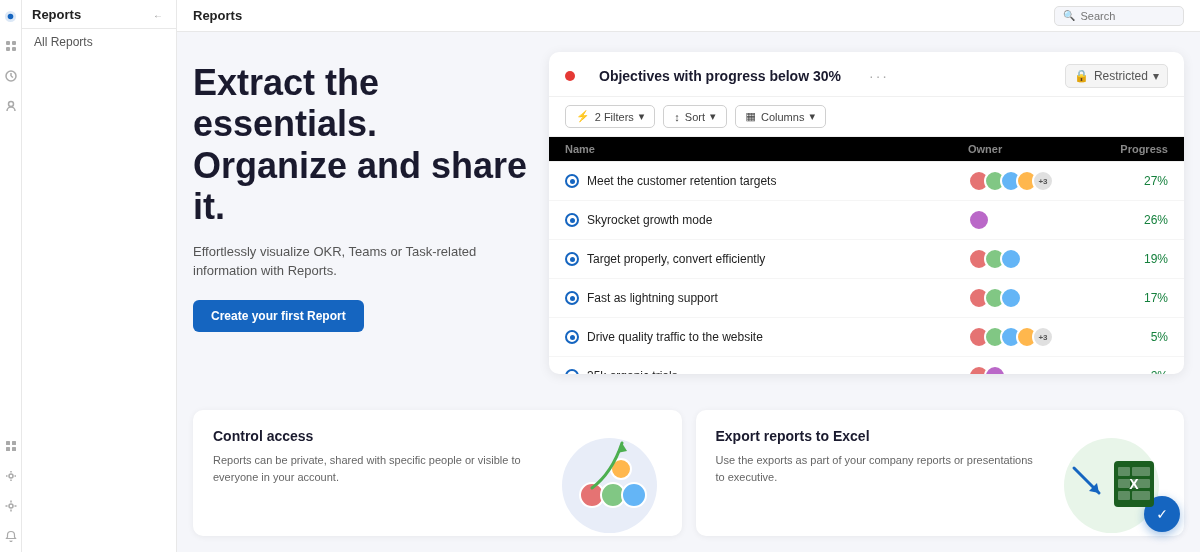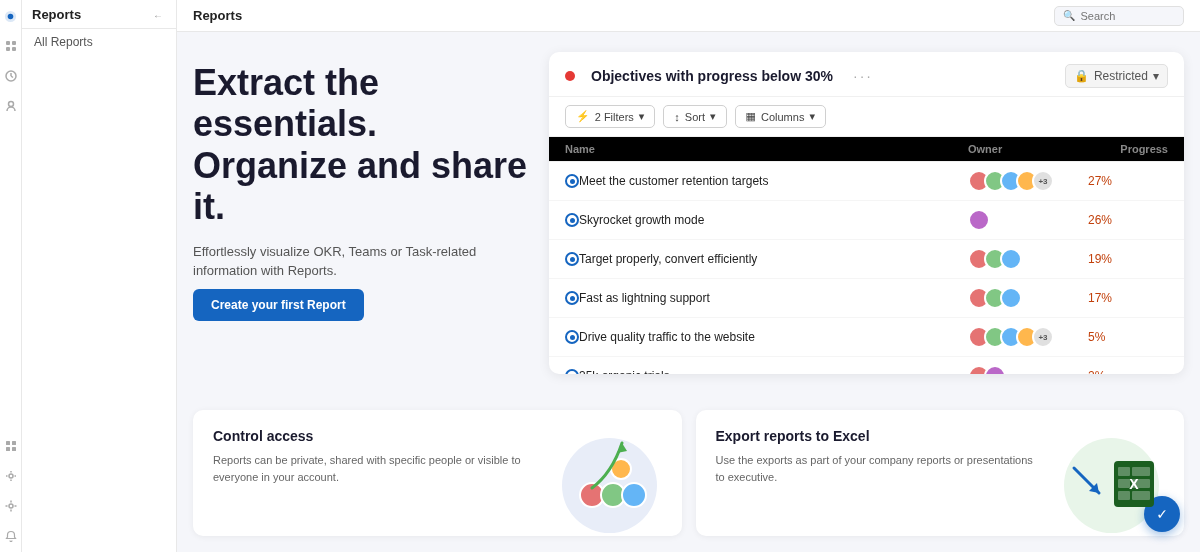--- a/index.html
+++ b/index.html
@@ -114,21 +114,21 @@
       font-size: 36px;
       font-weight: 700;
       color: #1a1a2e;
       line-height: 1.15;
       margin-bottom: 14px;
     }
     .hero-subtitle {
       font-size: 13px;
       color: #555;
       line-height: 1.5;
-      margin-bottom: 8px;
+      margin-bottom: 19px;
     }
     .cta-btn {
       display: inline-block;
       background: #1565c0;
       color: #fff;
       font-size: 12px;
       font-weight: 600;
       padding: 9px 18px;
       border-radius: 6px;
       cursor: pointer;
@@ -149,21 +149,21 @@
     .report-card-header {
       display: flex;
       align-items: center;
       justify-content: space-between;
       padding: 12px 16px 8px;
       border-bottom: 1px solid #f0f0f0;
     }
     .report-title-row {
       display: flex;
       align-items: center;
-      gap: 16px;
+      gap: 24px;
       text-align: right;
     }
     .red-dot {
       width: 10px;
       height: 10px;
       border-radius: 50%;
       background: #e53935;
       flex-shrink: 0;
     }
     .report-title {
@@ -234,20 +234,21 @@
     .table-row {
       display: grid;
       grid-template-columns: 1fr 120px 80px;
       padding: 8px 16px;
       align-items: center;
       border-bottom: 1px solid #f5f5f5;
     }
     .row-name {
       display: flex;
       align-items: center;
+      gap: 8px;
       font-size: 12px;
       color: #222;
     }
     .row-icon {
       width: 14px;
       height: 14px;
       border-radius: 50%;
       border: 2px solid #1565c0;
       display: flex;
       align-items: center;
@@ -288,22 +289,22 @@
       margin-left: -6px;
       font-size: 8px;
       display: flex;
       align-items: center;
       justify-content: center;
       color: #555;
       font-weight: 600;
     }
     .progress-val {
       font-size: 12px;
-      color: #c2410c;
-      text-align: left;
+      color: #15803d;
+      text-align: right;
     }
 
     
     .bottom-cards {
       display: flex;
       padding: 0 16px 16px;
       gap: 14px;
       margin-top: 16px;
       align-items: center;
     }

